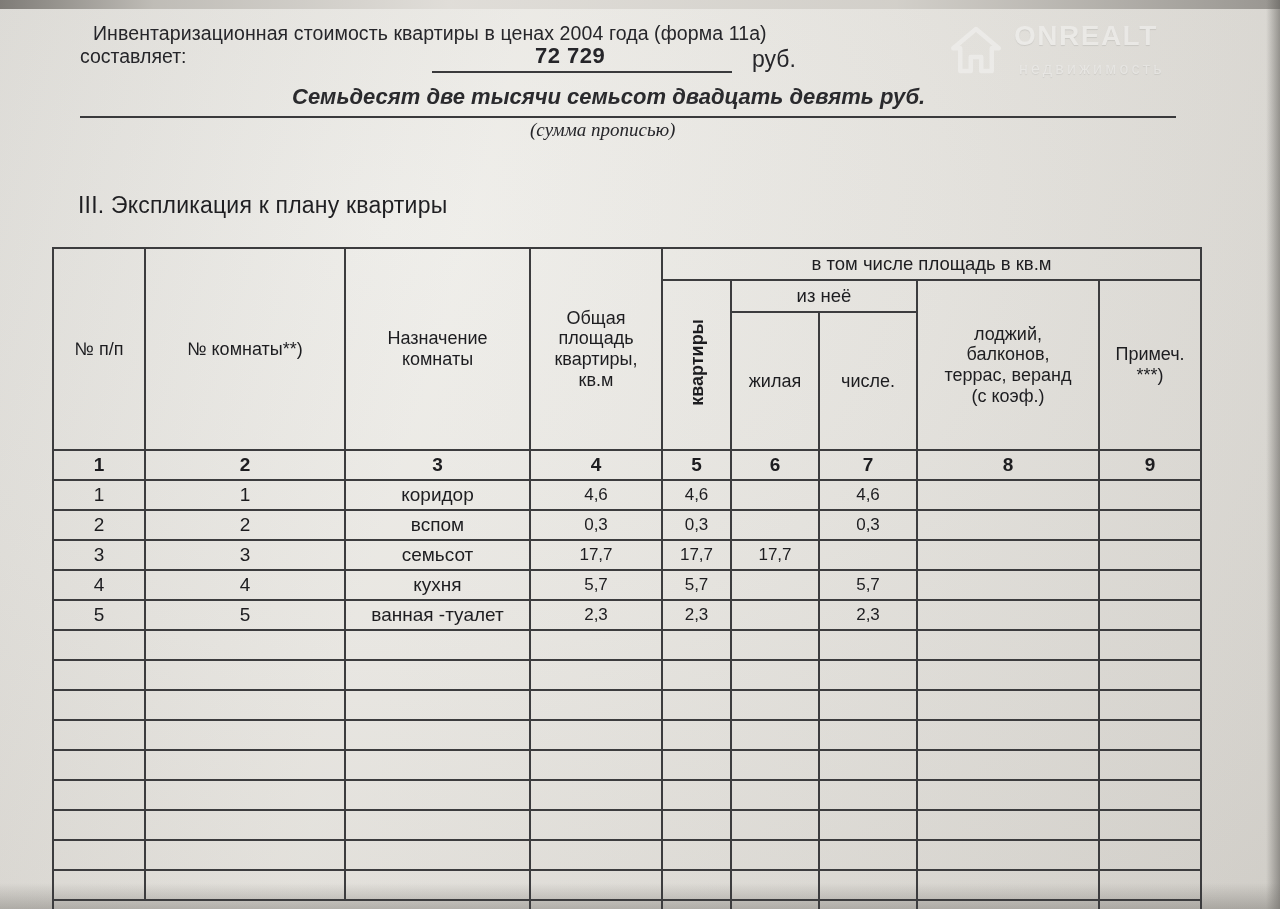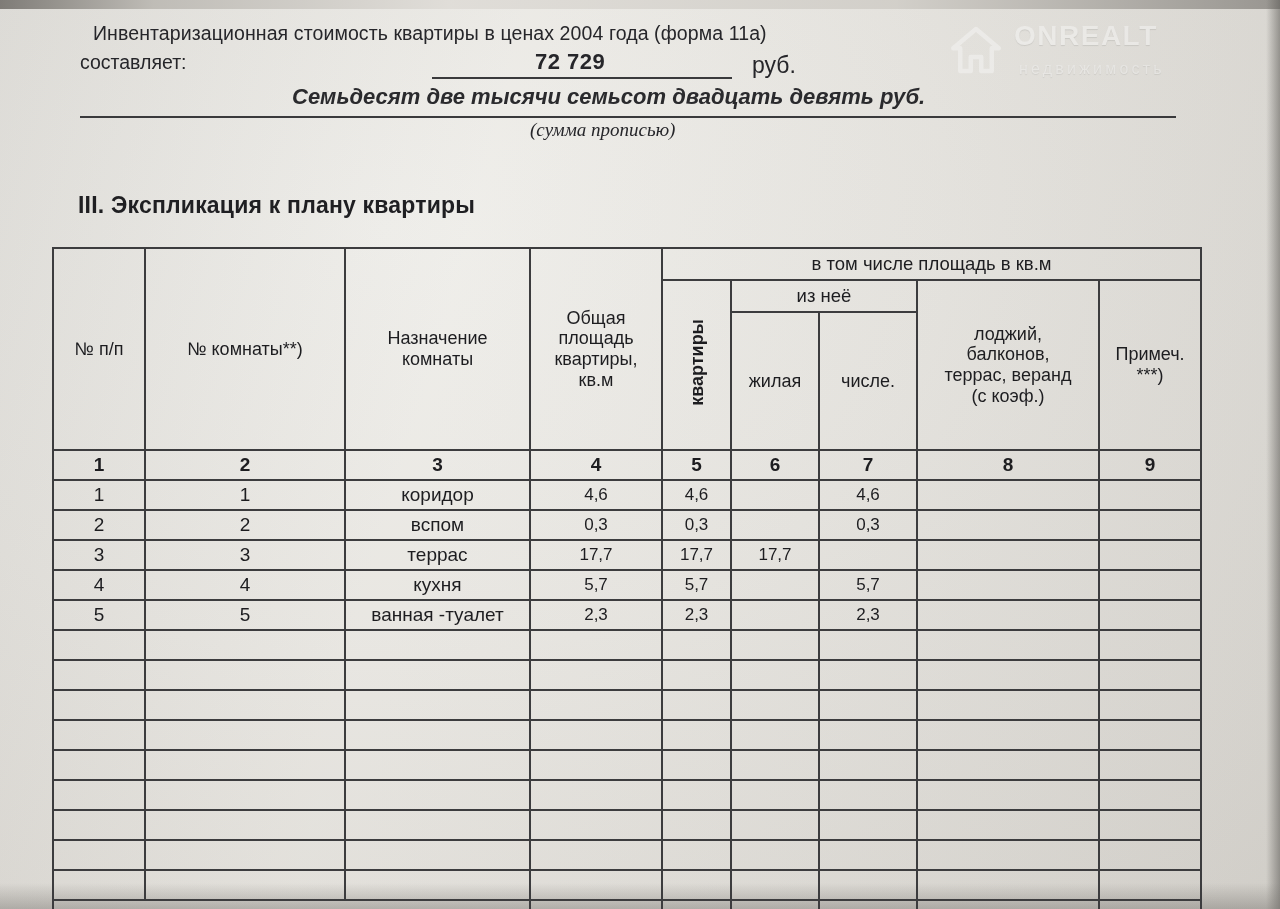--- a/index.html
+++ b/index.html
@@ -54,21 +54,20 @@
     color: #26262a;
   }
   .hdr-line1 {
     font-size: 19.5px;
     letter-spacing: .1px;
     white-space: nowrap;
     margin-left: 13px;
   }
   .hdr-line2 {
     position: relative;
-    margin-top: 6px;
     font-size: 19.5px;
     height: 28px;
   }
   .hdr-sost {
     position: absolute;
     left: 0; top: 0;
   }
   .hdr-amount {
     position: absolute;
     left: 455px; top: -2px;
@@ -114,21 +113,21 @@
     font-style: italic;
     font-family: "Liberation Serif", serif;
   }
 
   
   .sect-title {
     position: absolute;
     left: 78px;
     top: 192px;
     font-size: 23px;
-    font-weight: 700;
+    font-weight: 400;
     color: #1f1f22;
     letter-spacing: .2px;
   }
 
   
   .wm {
     position: absolute;
     right: 42px;
     top: 14px;
     width: 290px;
@@ -342,21 +341,21 @@
           <td class="num">0,3</td>
           <td class="num">0,3</td>
           <td class="num"></td>
           <td class="num">0,3</td>
           <td class="num"></td>
           <td class="num"></td>
         </tr>
         <tr class="datarow">
           <td class="idx">3</td>
           <td class="roomno">3</td>
-          <td class="purpose">террас</td>
+          <td class="purpose">семьсот</td>
           <td class="num">17,7</td>
           <td class="num">17,7</td>
           <td class="num">17,7</td>
           <td class="num"></td>
           <td class="num"></td>
           <td class="num"></td>
         </tr>
         <tr class="datarow">
           <td class="idx">4</td>
           <td class="roomno">4</td>

